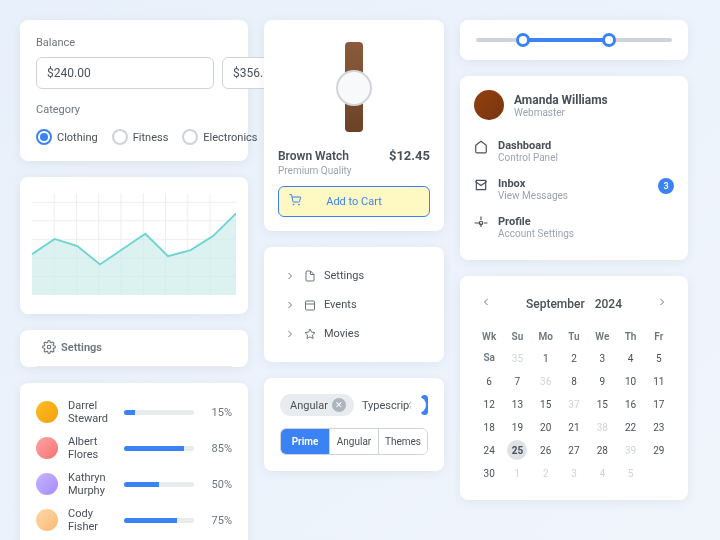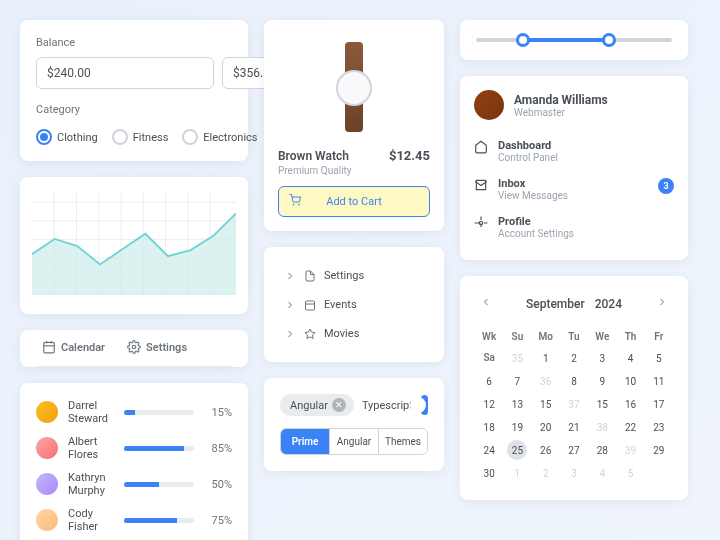--- a/index.html
+++ b/index.html
@@ -71,21 +71,21 @@
 .msub{font-size:10px;color:#9ca3af}
 .badge{position:absolute;right:0;top:8px;width:16px;height:16px;background:#3b82f6;color:#fff;border-radius:50%;font-size:9px;display:flex;align-items:center;justify-content:center;font-weight:600}
 .cal-head{display:flex;align-items:center;justify-content:space-between;margin-bottom:12px}
 .cal-nav{cursor:pointer;color:#6c757d;padding:4px}
 .cal-title{font-size:12px;font-weight:500}
 .cal-title span:last-child{margin-left:10px}
 .cal-grid{display:grid;grid-template-columns:repeat(7,1fr);gap:2px;text-align:center}
 .cal-dh{font-size:10px;font-weight:600;color:#6c757d;padding:4px 0}
 .cal-d{font-size:10px;padding:5px 0;cursor:pointer;border-radius:50%}
 .cal-d.other{color:#ced4da}
-.cal-d.today{background:#dee2e6;font-weight:400;width:20px;height:20px;display:flex;align-items:center;justify-content:center;margin:0 auto}
+.cal-d.today{background:#dee2e6;font-weight:700;width:20px;height:20px;display:flex;align-items:center;justify-content:center;margin:0 auto}
 </style>
 </head>
 <body>
 
 <div class="grid">
 
 <div class="col">
   <div class="card">
     <div class="label">Balance</div>
     <div class="row">
@@ -126,29 +126,20 @@
         <line x1="168" y1="0" x2="168" y2="110"></line>
             <line x1="192" y1="0" x2="192" y2="110"></line>
       </g>
       <path id="area-fill" fill="#cdecea" opacity="0.7" d="M0,66 L24.444444444444443,49.49999999999999 L48.888888888888886,57.2 L73.33333333333333,77 L97.77777777777777,60.5 L122.22222222222223,44 L146.66666666666666,68.2 L171.11111111111111,61.6 L195.55555555555554,46.2 L220,22 L220,110 L0,110 Z"></path>
       <path id="area-line" fill="none" stroke="#6dd3d3" stroke-width="2" d="M0,66 L24.444444444444443,49.49999999999999 L48.888888888888886,57.2 L73.33333333333333,77 L97.77777777777777,60.5 L122.22222222222223,44 L146.66666666666666,68.2 L171.11111111111111,61.6 L195.55555555555554,46.2 L220,22"></path>
     </svg>
   </div>
 
   <div class="card" style="padding:0 16px">
     <div class="tabs" id="tabs">
-          <div class="tab ">
-            <svg viewBox="0 0 24 24" fill="none" stroke="currentColor" stroke-width="2">
-              <rect x="3" y="4" width="18" height="18" rx="2"></rect>
-              <line x1="16" y1="2" x2="16" y2="6"></line>
-              <line x1="8" y1="2" x2="8" y2="6"></line>
-              <line x1="3" y1="10" x2="21" y2="10"></line>
-            </svg>
-            <span>Calendar</span>
-          </div>
           <div class="tab ">
             <svg viewBox="0 0 24 24" fill="none" stroke="currentColor" stroke-width="2">
               <circle cx="12" cy="12" r="3"></circle>
               <path d="M19.4 15a1.65 1.65 0 00.33 1.82l.06.06a2 2 0 11-2.83 2.83l-.06-.06a1.65 1.65 0 00-1.82-.33 1.65 1.65 0 00-1 1.51V21a2 2 0 11-4 0v-.09a1.65 1.65 0 00-1-1.51 1.65 1.65 0 00-1.82.33l-.06.06a2 2 0 11-2.83-2.83l.06-.06a1.65 1.65 0 00.33-1.82 1.65 1.65 0 00-1.51-1H3a2 2 0 110-4h.09a1.65 1.65 0 001.51-1 1.65 1.65 0 00-.33-1.82l-.06-.06a2 2 0 112.83-2.83l.06.06a1.65 1.65 0 001.82.33h0a1.65 1.65 0 001-1.51V3a2 2 0 114 0v.09a1.65 1.65 0 001 1.51 1.65 1.65 0 001.82-.33l.06-.06a2 2 0 112.83 2.83l-.06.06a1.65 1.65 0 00-.33 1.82v0a1.65 1.65 0 001.51 1H21a2 2 0 110 4h-.09a1.65 1.65 0 00-1.51 1z"></path>
             </svg>
             <span>Settings</span>
           </div>
         </div>
   </div>
 

